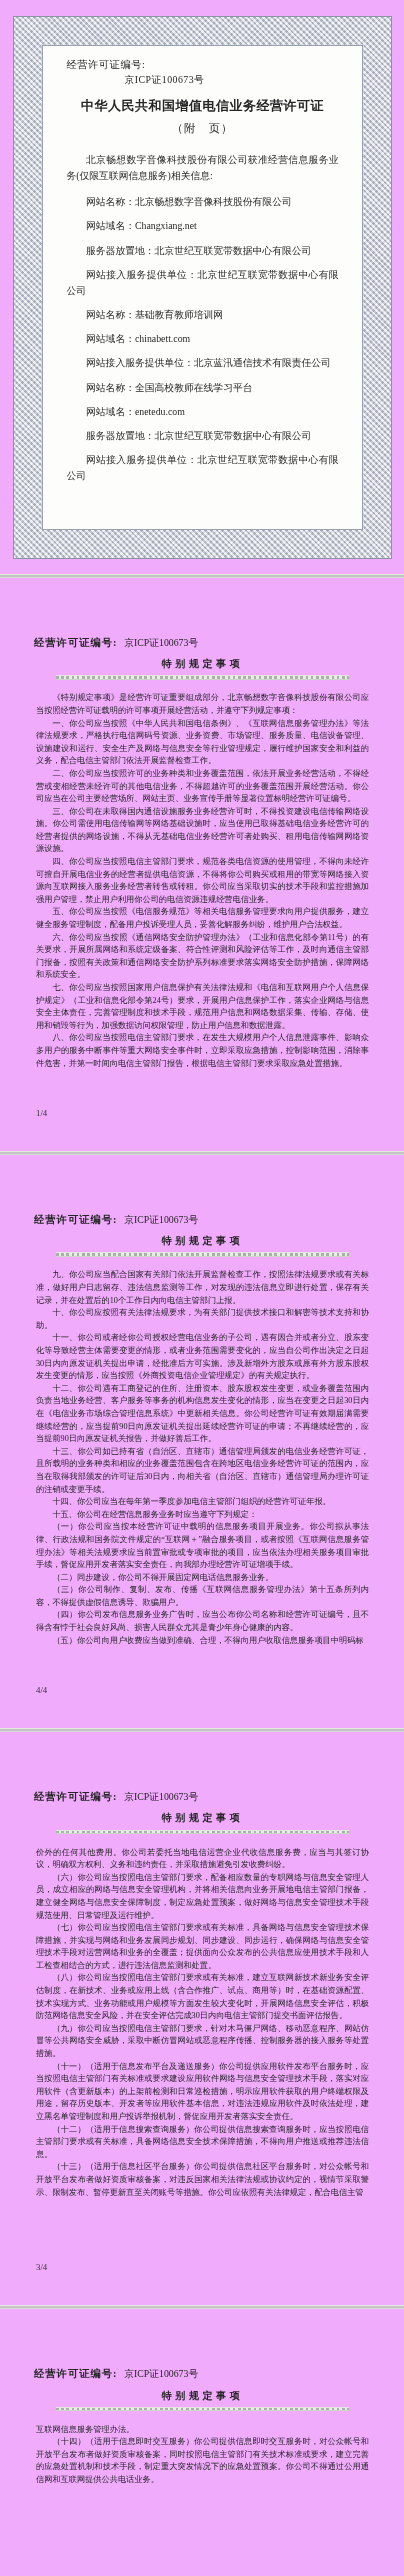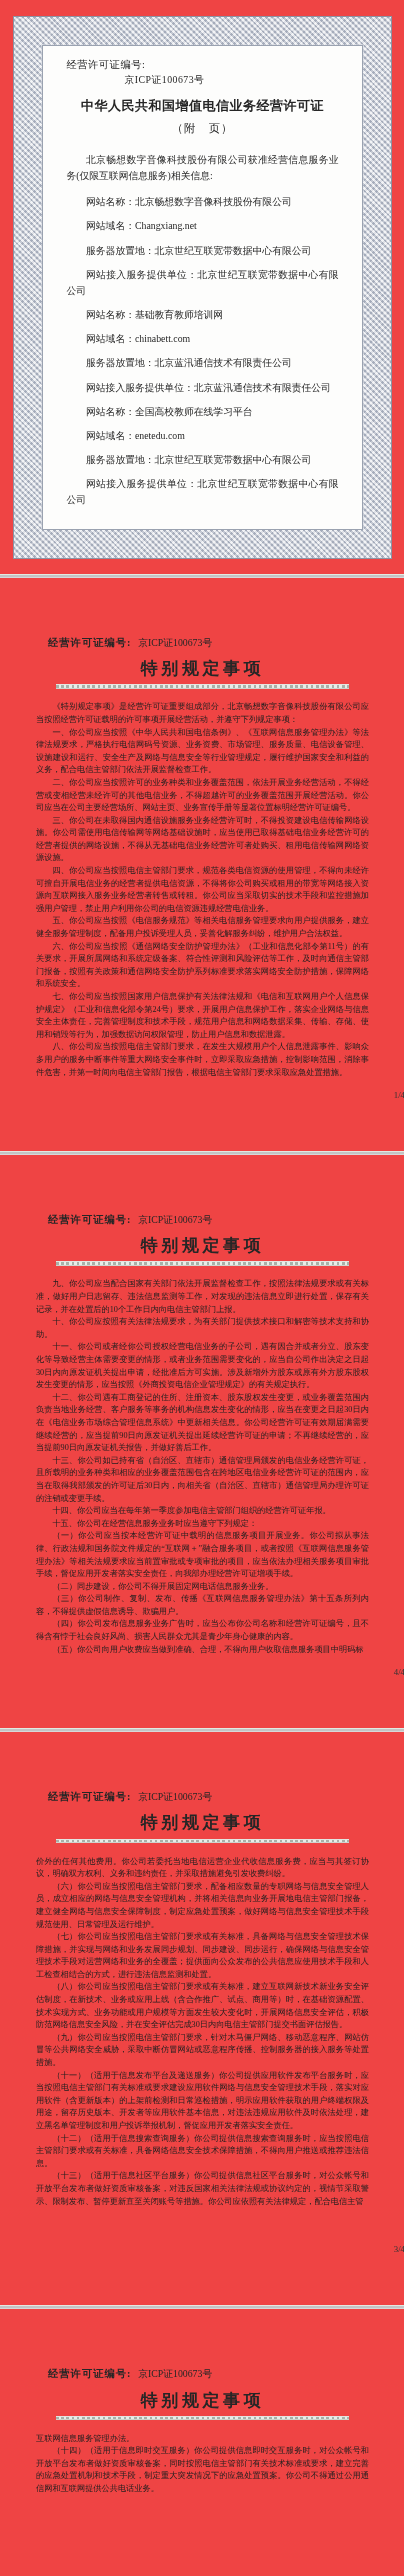--- a/index.html
+++ b/index.html
@@ -1,20 +1,20 @@
 <!DOCTYPE html>
 <html style="font-size:8.2px"><head>
 <meta charset="utf-8">
 <style>
   html,body{margin:0;padding:0;background:#ffffff;}
   body{width:405px;font-family:"Liberation Serif","DejaVu Serif",serif;color:#262626;}
   .doc{width:405px;}
 
   
-  .page{position:relative;width:405px;background:#ef4444;overflow:hidden;box-sizing:border-box;}
+  .page{position:relative;width:405px;background:#f0abfc;overflow:hidden;box-sizing:border-box;}
   .page-license{height:574px;padding:15.5px 13.4px;}
   .page-sp{height:573px;}
   .page-sp.last{height:564px;}
   .sep{height:4.1px;background:#c4c4c4;border-top:0.5px solid #e2eae2;border-bottom:0.5px solid #d8d8d8;box-sizing:border-box;}
 
   
   .frame{height:100%;box-sizing:border-box;padding:28px;border:0.5px solid #8b94a4;
     background-color:#c9ced9;
     background-image:
       repeating-linear-gradient(45deg, rgba(255,255,255,.55) 0 2.1px, rgba(118,128,148,.28) 2.1px 4.1px),
@@ -23,31 +23,31 @@
     padding:12.4px 23px;}
   .lic-label-1{font-size:10.3px;letter-spacing:0.5px;}
   .lic-no-1{font-size:9.8px;margin:2.1px 0 0 58px;letter-spacing:0.5px;}
   .cert-title{font-size:13px;font-weight:bold;text-align:center;margin:10.3px 0 0 0;letter-spacing:0.5px;}
   .cert-sub{font-size:11.3px;text-align:center;margin-top:6.2px;letter-spacing:1px;}
   .p1-body{margin-top:15.5px;font-size:9.8px;line-height:16px;text-align:justify;}
   .p1-body p{margin:0 0 8.2px 0;text-indent:2em;}
   .p1-body p.intro{margin-bottom:10.3px;}
 
   
-  .sp-header{padding:58px 0 0 48px;font-size:10.3px;}
+  .sp-header{padding:58px 0 0 34px;font-size:10.3px;}
   .sp-header .lbl{font-weight:bold;letter-spacing:1px;}
   .sp-header .num{font-size:9.8px;margin-left:4.1px;}
-  .sp-title{font-size:17px;font-weight:bold;text-align:center;letter-spacing:3.6px;margin:7.2px 0 0 0;}
+  .sp-title{font-size:10px;font-weight:bold;text-align:center;letter-spacing:3.6px;margin:7.2px 0 0 0;}
   .band{height:4.6px;width:293px;margin:4.1px auto 0 auto;
     background:repeating-linear-gradient(90deg,#a9b0a8 0 2.6px,#e9ece7 2.6px 5.2px);
     border-top:0.5px solid #e3e6e1;border-bottom:0.5px solid #cfd4cd;box-sizing:border-box;}
   .sp-body{margin:12.4px 36px 0 36px;font-size:8.2px;line-height:12.6px;text-align:justify;color:#1f1f1f;}
   .sp-body p{margin:0;text-indent:2em;}
   .sp-body p.cont{text-indent:0;}
-  .pageno{position:absolute;left:0;right:0;bottom:51px;text-align:right;font-size:8.8px;color:#333;}
+  .pageno{position:absolute;left:0;right:0;bottom:33px;text-align:left;font-size:8.8px;color:#333;padding-left:36px;}
 </style>
 </head>
 <body>
 
 <div class="doc">
 
   <section class="page page-license">
     <div class="frame">
       <div class="frame-inner">
         <div class="lic-label-1">经营许可证编号:</div>
@@ -55,21 +55,20 @@
         <h1 class="cert-title">中华人民共和国增值电信业务经营许可证</h1>
         <div class="cert-sub">（附　页）</div>
         <div class="p1-body">
           <p class="intro">北京畅想数字音像科技股份有限公司获准经营信息服务业务(仅限互联网信息服务)相关信息:</p>
           <p>网站名称：北京畅想数字音像科技股份有限公司</p>
           <p>网站域名：Changxiang.net</p>
           <p>服务器放置地：北京世纪互联宽带数据中心有限公司</p>
           <p>网站接入服务提供单位：北京世纪互联宽带数据中心有限公司</p>
           <p>网站名称：基础教育教师培训网</p>
           <p>网站域名：chinabett.com</p>
-          <p>服务器放置地：北京蓝汛通信技术有限责任公司</p>
           <p>网站接入服务提供单位：北京蓝汛通信技术有限责任公司</p>
           <p>网站名称：全国高校教师在线学习平台</p>
           <p>网站域名：enetedu.com</p>
           <p>服务器放置地：北京世纪互联宽带数据中心有限公司</p>
           <p>网站接入服务提供单位：北京世纪互联宽带数据中心有限公司</p>
         </div>
       </div>
     </div>
   </section>
 

